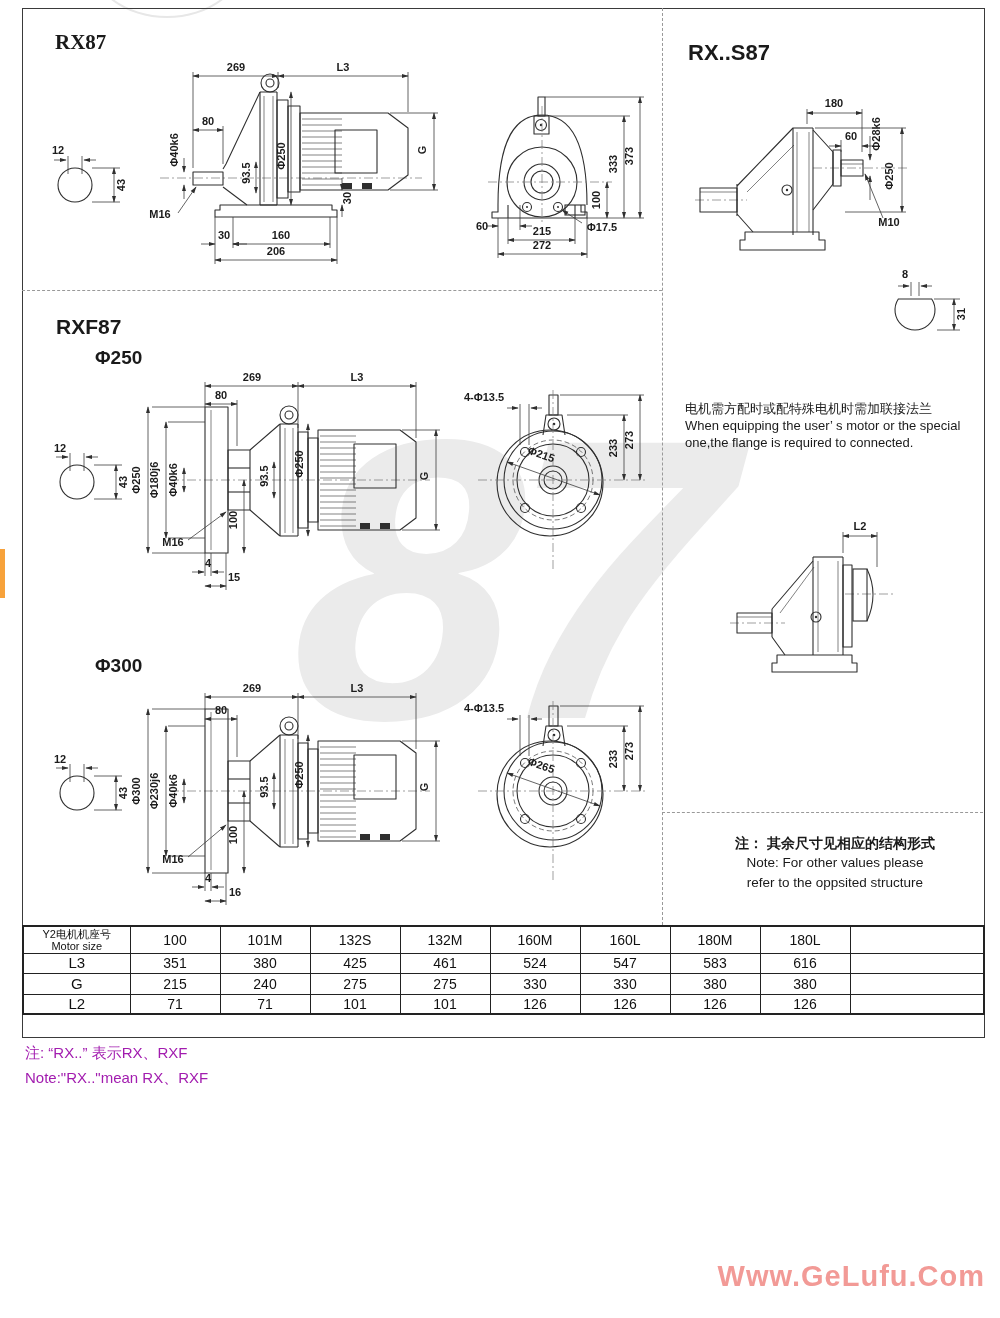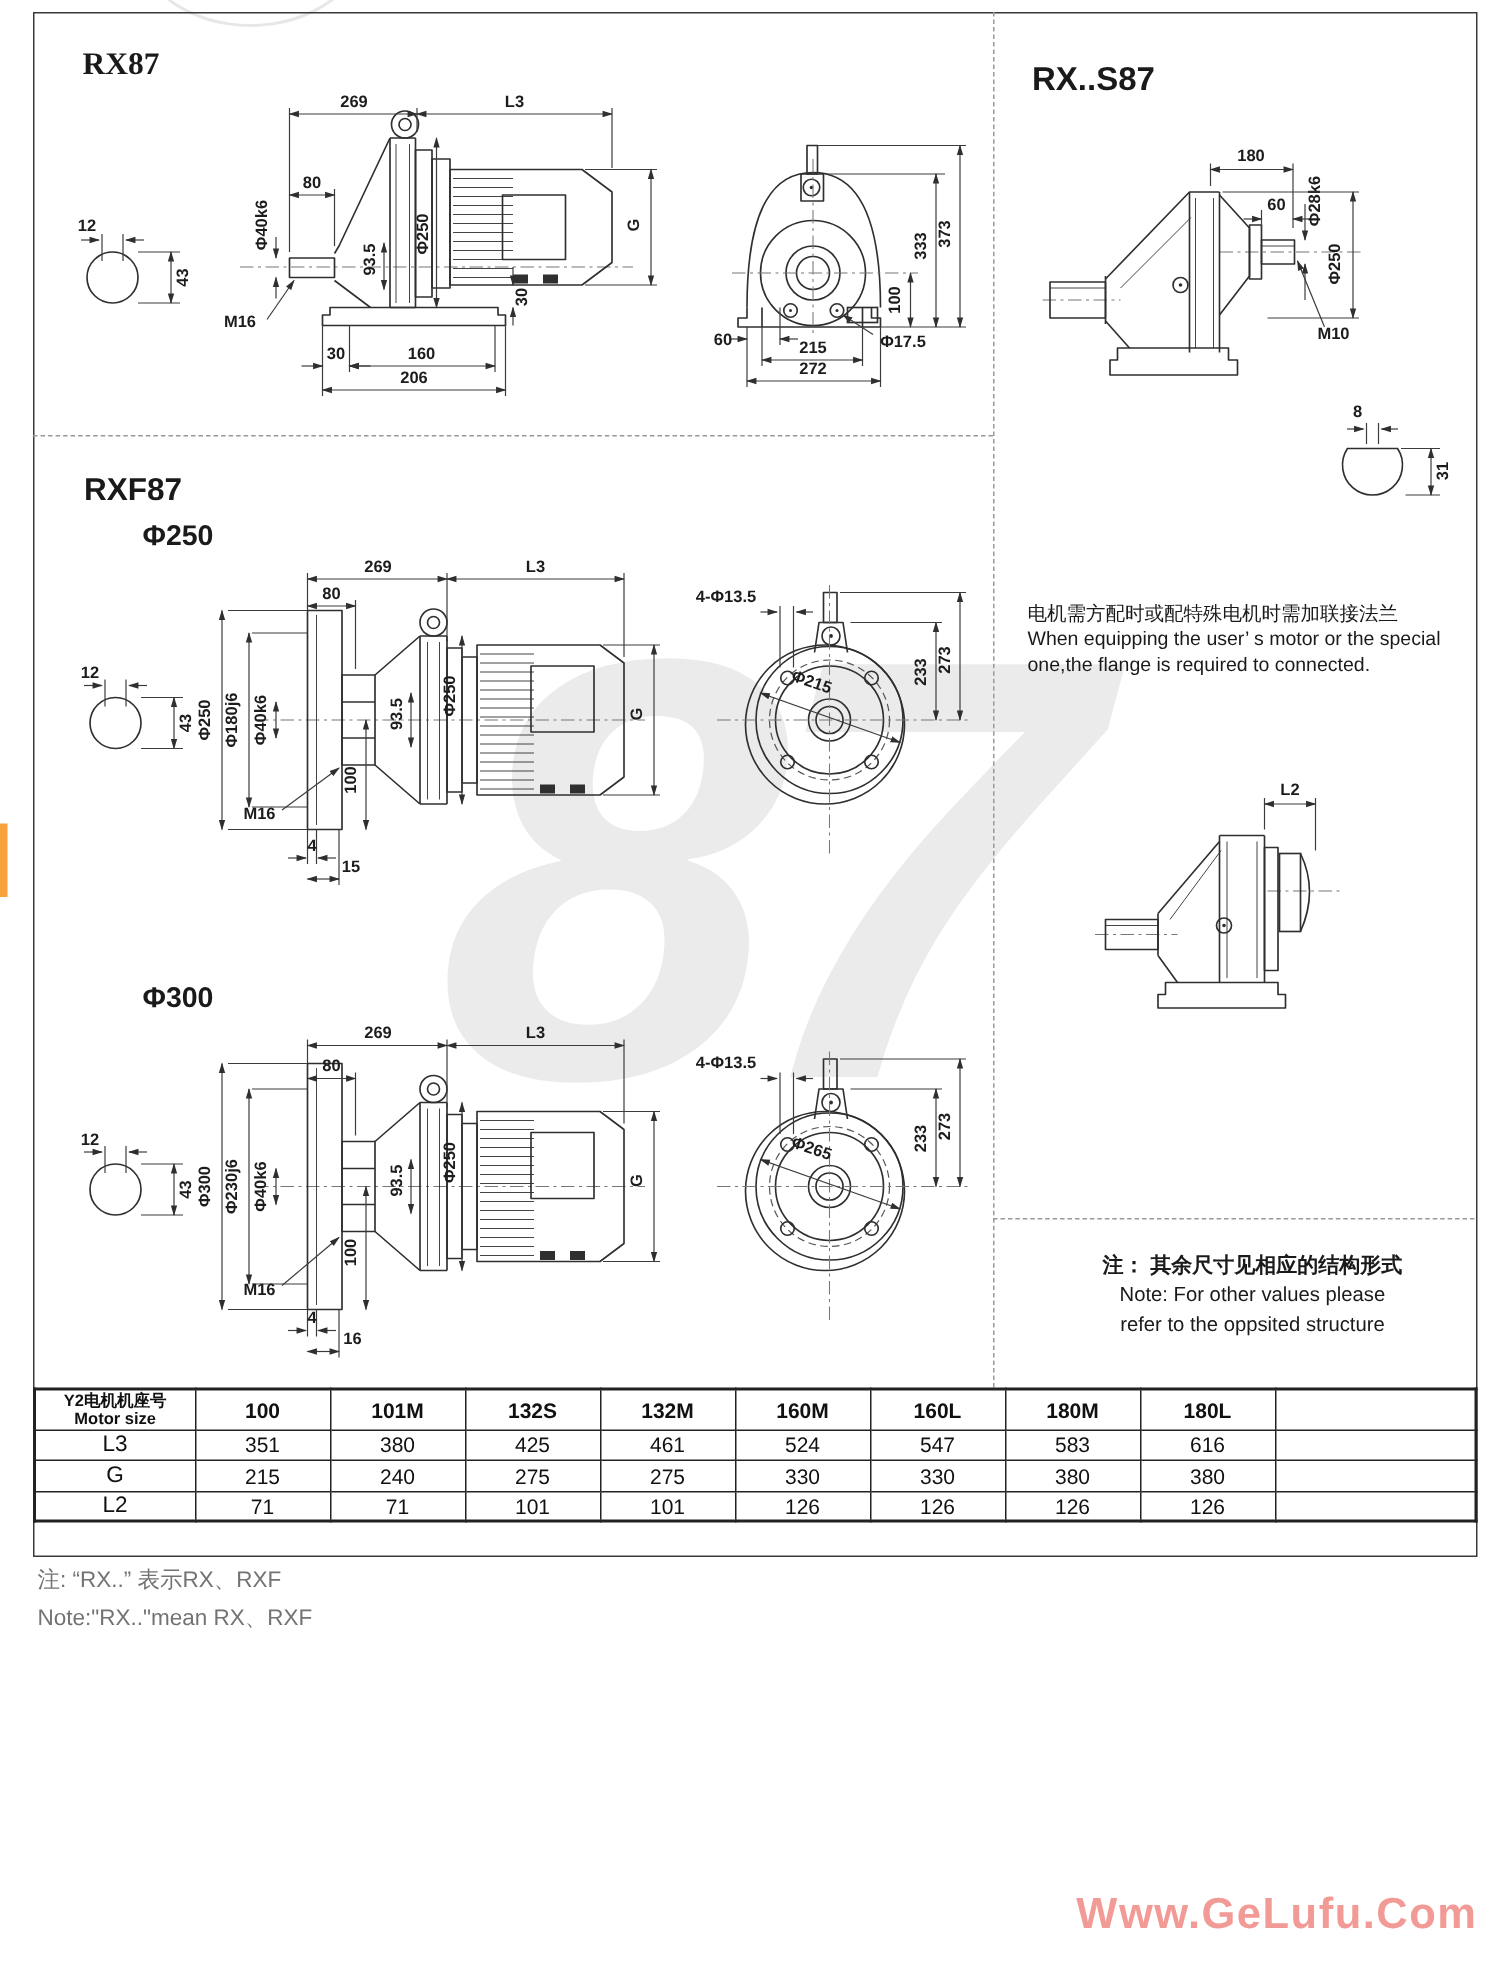--- a/index.html
+++ b/index.html
@@ -29,25 +29,25 @@
   .dt{font:bold 11px "Liberation Sans",sans-serif;fill:#1c1c1c;text-anchor:middle;}
   .fb{fill:#2f2f2f;stroke:none;}
   .note{position:absolute;z-index:2;font-size:13px;line-height:17px;}
   .note .zh{font-weight:normal;font-size:13px;}
   .note2{position:absolute;left:735px;top:833px;z-index:2;font-size:13.5px;line-height:20px;text-align:center;}
   .note2 .zh{font-weight:bold;font-size:14px;}
   table.dim{position:absolute;left:22px;top:925px;width:963px;border-collapse:collapse;z-index:2;
             table-layout:fixed;font-size:14px;text-align:center;color:#111;}
   table.dim td{border:1px solid #222;padding:0;}
   table.dim{border:2px solid #222;}
-  table.dim tr.hr td{border-bottom-width:1px;font-weight:bold;}
+  table.dim tr.hr td{border-bottom-width:1px;}
   table.dim tr.pr td{border-bottom:2px solid #222;}
   table.dim .hd{font-size:11px;line-height:12px;}
   table.dim .lbl{font-size:15px;}
-  .fnote{position:absolute;left:25px;z-index:2;font-size:15px;color:#737373;}
+  .fnote{position:absolute;left:25px;z-index:2;font-size:15px;color:#a21caf;}
   .brand{position:absolute;right:15px;top:1260px;z-index:2;text-align:right;color:#f29a96;}
   .brand .nm{font-size:23px;font-weight:bold;letter-spacing:11px;}
   .brand .url{font-size:29px;font-weight:bold;letter-spacing:1px;}
 </style>
 </head>
 <body>
 
 <div class="page">
   <div class="corner-arc"></div>
   <div class="wm">87</div>

